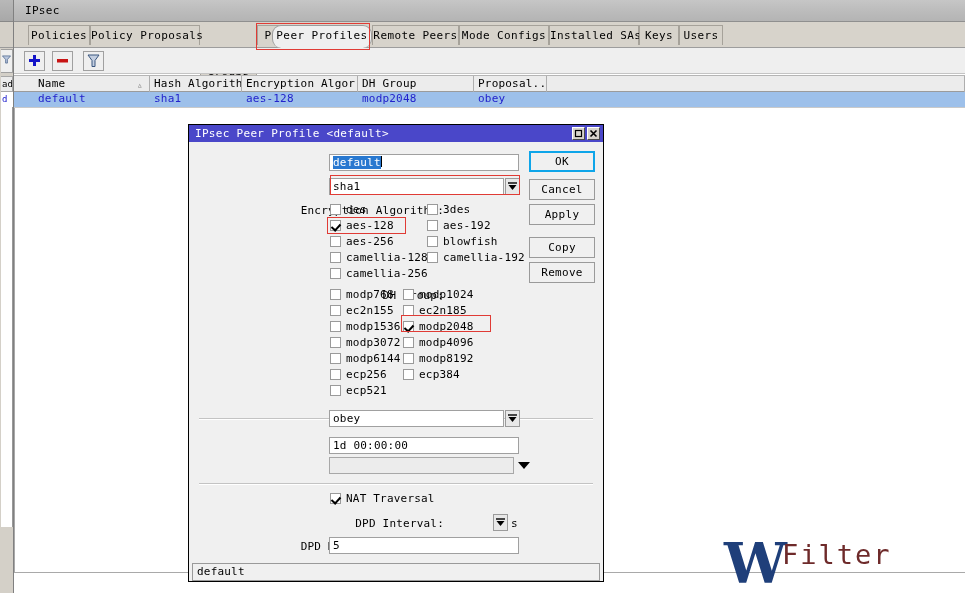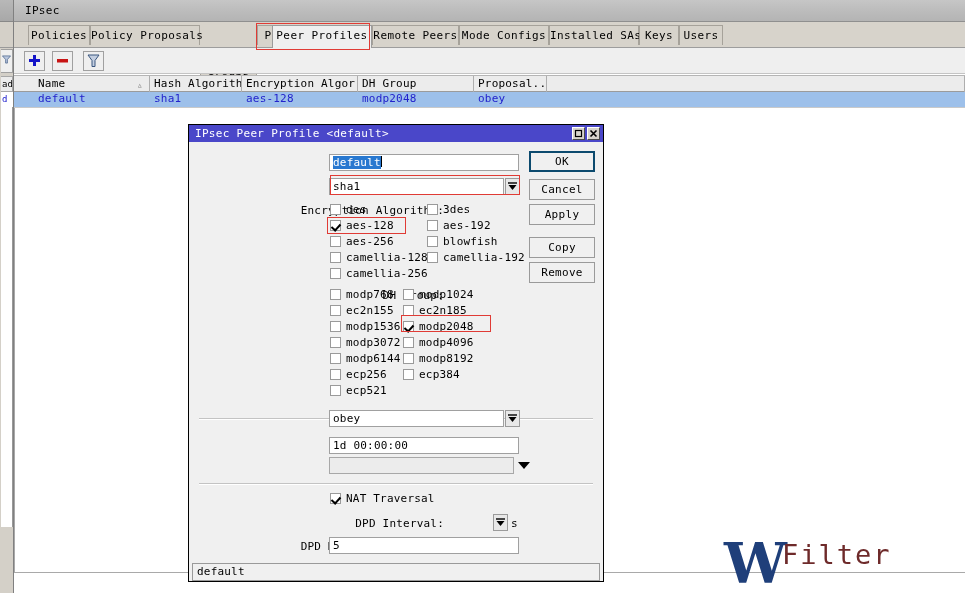--- a/index.html
+++ b/index.html
@@ -131,20 +131,21 @@
     color: #000;
     white-space: nowrap;
     letter-spacing: 0.4px;
   }
   .tab.active {
     background: #efefef;
     border-color: #9b9b9b;
     height: 23px;
     top: 3px;
     z-index: 3;
+    border-radius: 9px;
   }
 
   
   #toolbar {
     position: absolute;
     left: 0; top: 48px;
     width: 951px; height: 26px;
     background: #efefef;
     border-bottom: 1px solid #c4c4c4;
     box-sizing: border-box;
@@ -361,21 +362,21 @@
     width: 66px; height: 21px;
     background: #f0f0f0;
     border: 1px solid #9a9a9a;
     box-sizing: border-box;
     text-align: center;
     font-size: 11px;
     line-height: 19px;
     color: #000;
     letter-spacing: 0.3px;
   }
-  .dbtn.default { border: 2px solid #0c4a6e; line-height: 17px; text-align: center; }
+  .dbtn.default { border: 2px solid #0ea5e9; line-height: 17px; text-align: center; }
 
   
   .hsep {
     position: absolute;
     left: 10px; width: 394px; height: 1px;
     background: #c3c3c3;
     border-bottom: 1px solid #ffffff;
   }
   #dlg-status {
     position: absolute;

